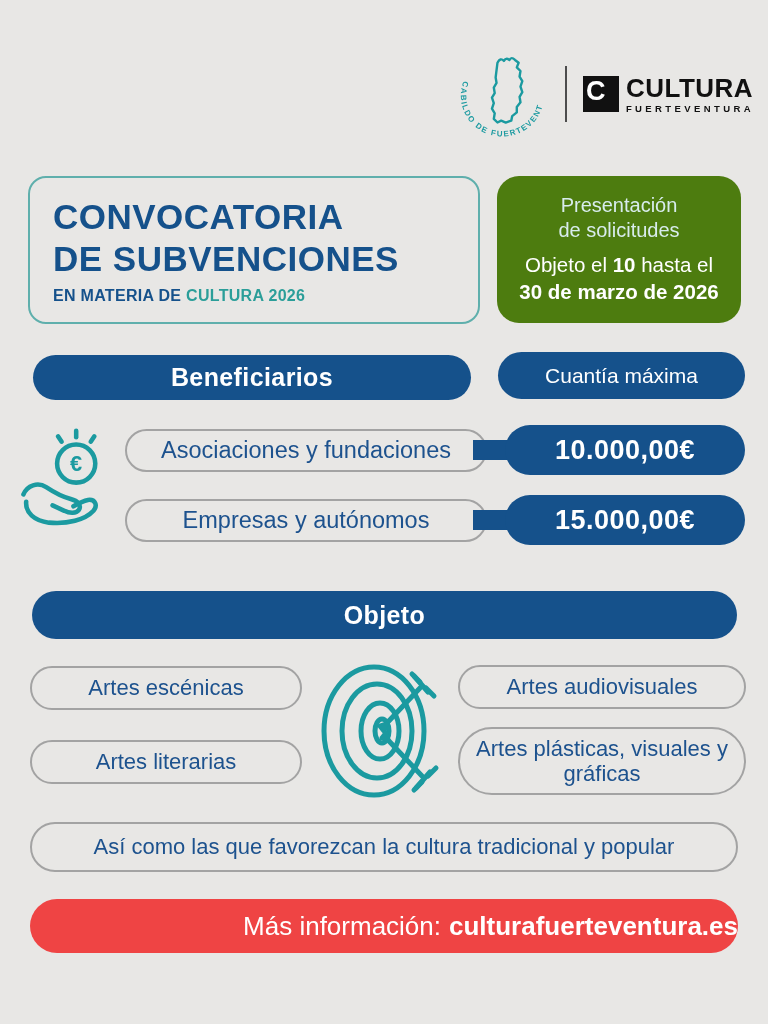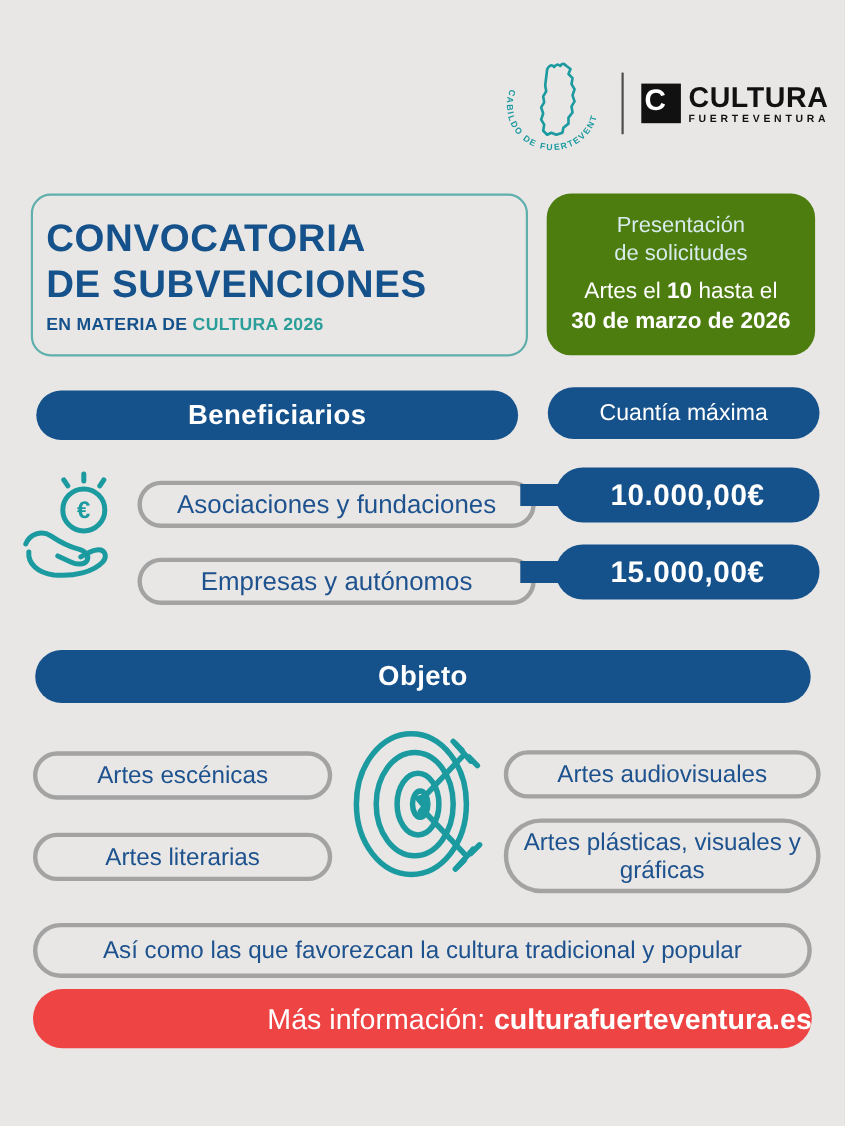--- a/index.html
+++ b/index.html
@@ -18,39 +18,39 @@
   .logo-divider{width:2px;height:56px;background:#4d4d4d;}
   .cultura-logo{display:flex;align-items:center;gap:7px;}
   .cultura-icon{width:36px;height:36px;background:#111;color:#fff;display:flex;align-items:flex-start;justify-content:flex-start;font-weight:bold;font-size:27px;line-height:1;padding:2px 0 0 3px;box-sizing:border-box;}
   .cultura-text{display:flex;flex-direction:column;line-height:1;}
   .cultura-title{font-size:26px;font-weight:bold;color:#111;letter-spacing:.5px;}
   .cultura-sub{font-size:9.5px;font-weight:bold;color:#111;letter-spacing:3.4px;margin-top:3px;}
   
   .title-card{
     position:absolute;left:28px;top:176px;width:452px;height:148px;
     border:2px solid #5fafac;border-radius:18px;box-sizing:border-box;
-    display:flex;flex-direction:column;justify-content:center;padding-left:12px;
+    display:flex;flex-direction:column;justify-content:center;padding-left:23px;
   }
   .title-line{font-size:35px;font-weight:bold;color:#15518b;letter-spacing:.5px;line-height:1.2;}
   .title-subtitle{margin-top:7px;font-size:16px;font-weight:bold;letter-spacing:.3px;}
   .title-subtitle .hl{color:#2b9e99;}
   
   .deadline-card{
     position:absolute;left:497px;top:176px;width:244px;height:147px;
     background:#4d7c0f;border-radius:22px;box-sizing:border-box;
     display:flex;flex-direction:column;justify-content:center;align-items:center;
     color:#fff;text-align:center;
   }
   .dl-sub{font-size:20px;color:#d8eced;line-height:1.25;}
   .dl-dates{margin-top:9px;font-size:20.5px;line-height:1.3;font-weight:500;}
   .dl-dates b{font-weight:bold;margin-top:26px;}
   
   .pill{display:flex;align-items:center;justify-content:center;border-radius:999px;box-sizing:border-box;white-space:nowrap;}
   .solid{background:#15518b;color:#fff;font-weight:bold;}
-  .outline{border:4px solid #a3a3a3;color:#1d528e;background:transparent;margin-top:17px;}
+  .outline{border:2px solid #a3a3a3;color:#1d528e;background:transparent;}
   .beneficiarios-pill{position:absolute;left:33px;top:355px;width:438px;height:45px;font-size:25px;letter-spacing:.4px;}
   .cuantia-pill{position:absolute;left:498px;top:352px;width:247px;height:47px;font-size:21px;font-weight:500;}
   
   .hand-icon{position:absolute;left:18px;top:420px;width:100px;height:118px;}
   .ben-rows{position:absolute;left:125px;top:425px;width:620px;}
   .ben-row{display:flex;align-items:center;height:50px;margin-bottom:20px;}
   .ben-label{flex:1;height:43px;font-size:23.5px;font-weight:500;z-index:0;}
   .connector{width:46px;height:20px;background:#15518b;margin:0 -14px;flex-shrink:0;z-index:1;}
   .ben-amount{width:240px;height:50px;font-size:27px;z-index:2;position:relative;letter-spacing:.5px;}
   
@@ -99,21 +99,21 @@
     <div class="title-line">DE SUBVENCIONES</div>
     <div class="title-subtitle"><span>EN MATERIA DE </span><span class="hl">CULTURA 2026</span></div>
   </section>
 
   <aside class="deadline-card">
     <div class="dl-sub">
       <div>Presentación</div>
       <div>de solicitudes</div>
     </div>
     <div class="dl-dates">
-      <div><span>Artes el </span><b>10</b><span> hasta el</span></div>
+      <div><span>Objeto el </span><b>10</b><span> hasta el</span></div>
       <div><b>30 de marzo de 2026</b></div>
     </div>
   </aside>
 
   <div class="pill solid beneficiarios-pill">Beneficiarios</div>
   <div class="pill solid cuantia-pill">Cuantía máxima</div>
 
   <svg class="hand-icon" viewBox="0 0 110 122">
     <g stroke="#1b9aa0" stroke-width="5" fill="none" stroke-linecap="round" stroke-linejoin="round">
       <line x1="44" y1="14" x2="48" y2="20"></line>

